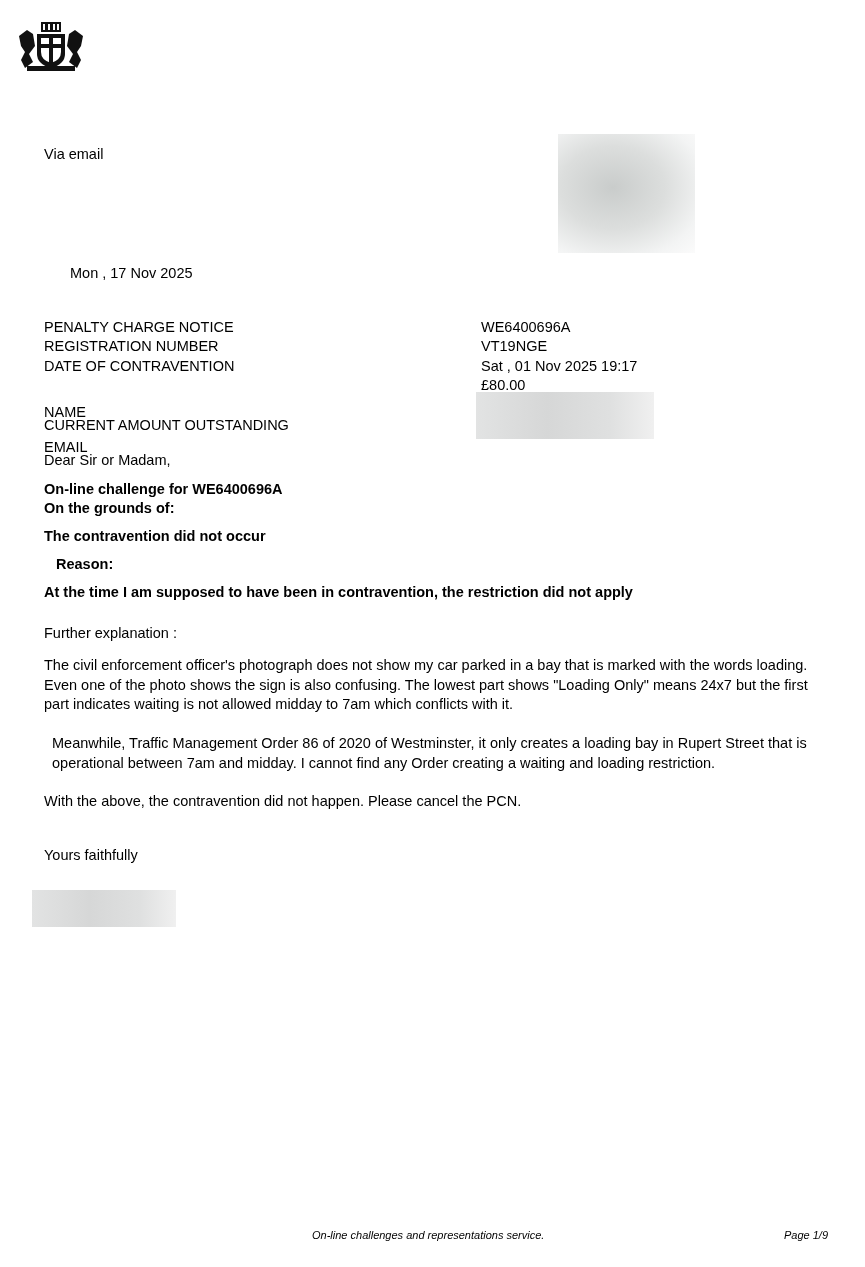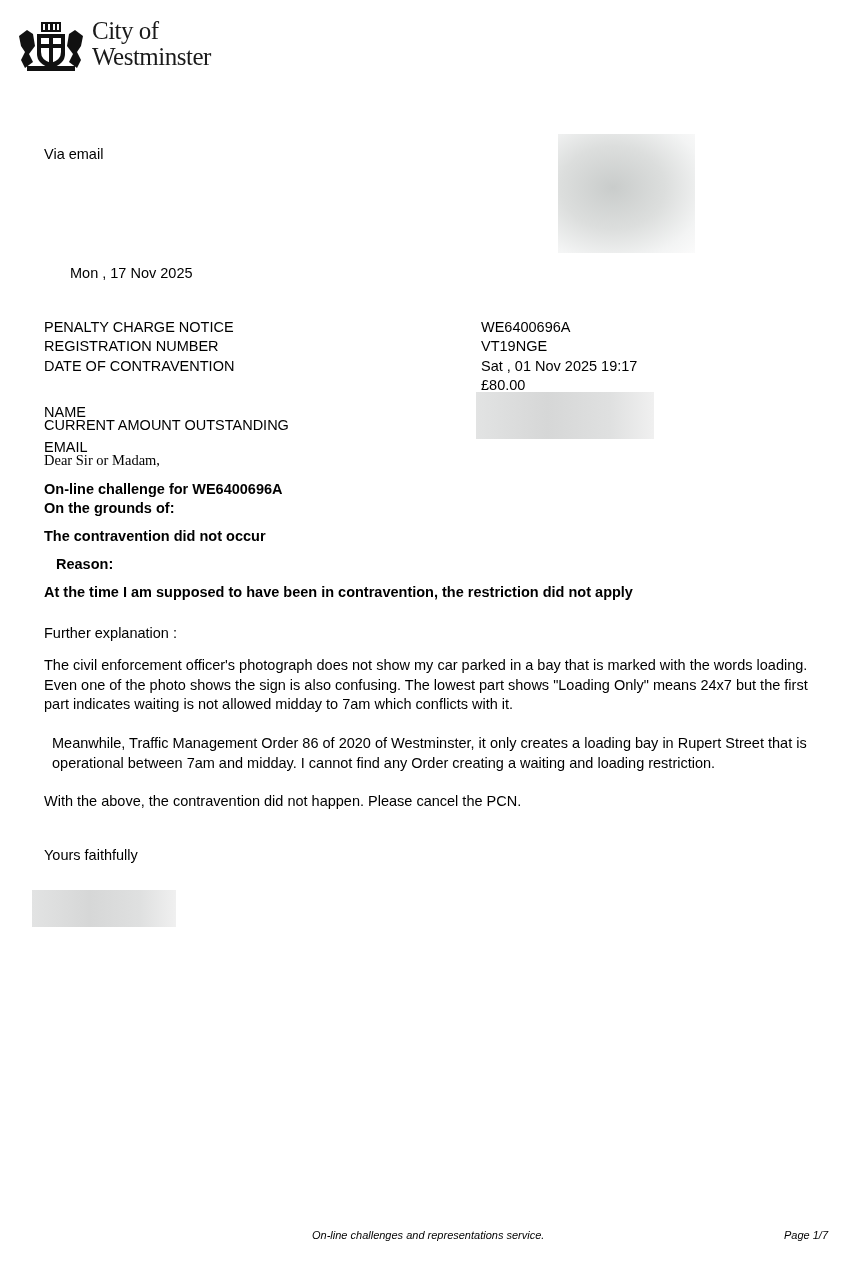--- a/index.html
+++ b/index.html
@@ -28,24 +28,20 @@
     <rect x="26" y="4" width="2" height="6" fill="#fff"></rect>
     <rect x="31" y="4" width="2" height="6" fill="#fff"></rect>
     <rect x="36" y="4" width="2" height="6" fill="#fff"></rect>
     <rect x="40" y="4" width="2" height="6" fill="#fff"></rect>
     <path d="M20 14 H48 V34 Q48 44 34 48 Q20 44 20 34 Z" fill="#111"></path>
     <path d="M24 18 H44 V32 Q44 40 34 43 Q24 40 24 32 Z" fill="#fff"></path>
     <rect x="32" y="18" width="4" height="25" fill="#111"></rect>
     <rect x="24" y="24" width="20" height="4" fill="#111"></rect>
     <rect x="10" y="46" width="48" height="5" fill="#111"></rect>
   </svg>
-  <div class="logo-text">
-    <div>City of</div>
-    <div>Westminster</div>
-  </div>
 </div>
 
 <div class="abs line" style="left:44px; top:145px;">Via email</div>
 <div class="abs blur" style="left:558px; top:134px; width:137px; height:119px;"></div>
 
 <div class="abs line" style="left:44px; top:264px;margin-left:26px;">Mon , 17 Nov 2025</div>
 
 <div>
   <div class="abs line" style="left:44px; top:318px;">PENALTY CHARGE NOTICE</div>
   <div class="abs line" style="left:481px; top:318px;">WE6400696A</div>
@@ -53,29 +49,29 @@
   <div class="abs line" style="left:481px; top:337px;">VT19NGE</div>
   <div class="abs line" style="left:44px; top:357px;">DATE OF CONTRAVENTION</div>
   <div class="abs line" style="left:481px; top:357px;text-align:right;">Sat , 01 Nov 2025 19:17</div>
   <div class="abs line" style="left:44px; top:376px;margin-top:40px;">CURRENT AMOUNT OUTSTANDING</div>
   <div class="abs line" style="left:481px; top:376px;">£80.00</div>
   <div class="abs line" style="left:44px; top:403px;">NAME</div>
   <div class="abs line" style="left:44px; top:438px;">EMAIL</div>
   <div class="abs blur2" style="left:476px; top:392px; width:178px; height:47px;"></div>
 </div>
 
-<div class="abs line" style="left:44px; top:451px;font-family:Liberation Serif, serif;">Dear Sir or Madam,</div>
+<div class="abs line" style="left:44px; top:451px;">Dear Sir or Madam,</div>
 <div class="abs line bold" style="left:44px; top:480px;">On-line challenge for WE6400696A</div>
 <div class="abs line bold" style="left:44px; top:499px;">On the grounds of:</div>
 <div class="abs line bold" style="left:44px; top:527px;">The contravention did not occur</div>
 <div class="abs line bold" style="left:56px; top:555px;text-align:right;">Reason:</div>
 <div class="abs line bold" style="left:44px; top:583px;">At the time I am supposed to have been in contravention, the restriction did not apply</div>
 <div class="abs line" style="left:44px; top:624px;text-align:center;">Further explanation :</div>
 
 <div class="abs para" style="left:44px; top:656px;">The civil enforcement officer's photograph does not show my car parked in a bay that is marked with the words loading. Even one of the photo shows the sign is also confusing. The lowest part shows "Loading Only" means 24x7 but the first part indicates waiting is not allowed midday to 7am which conflicts with it.</div>
 <div class="abs para" style="left:52px; top:734px;">Meanwhile, Traffic Management Order 86 of 2020 of Westminster, it only creates a loading bay in Rupert Street that is operational between 7am and midday. I cannot find any Order creating a waiting and loading restriction.</div>
 <div class="abs para" style="left:44px; top:792px;">With the above, the contravention did not happen. Please cancel the PCN.</div>
 
 <div class="abs line" style="left:44px; top:846px;">Yours faithfully</div>
 <div class="abs blur2" style="left:32px; top:890px; width:144px; height:37px;"></div>
 
 <div class="abs line footer" style="left:304px; top:1226px;">On-line challenges and representations service.</div>
-<div class="abs line footer" style="left:776px; top:1226px;">Page 1/7</div>
+<div class="abs line footer" style="left:776px; top:1226px;">Page 1/9</div>
 
 </body></html>

